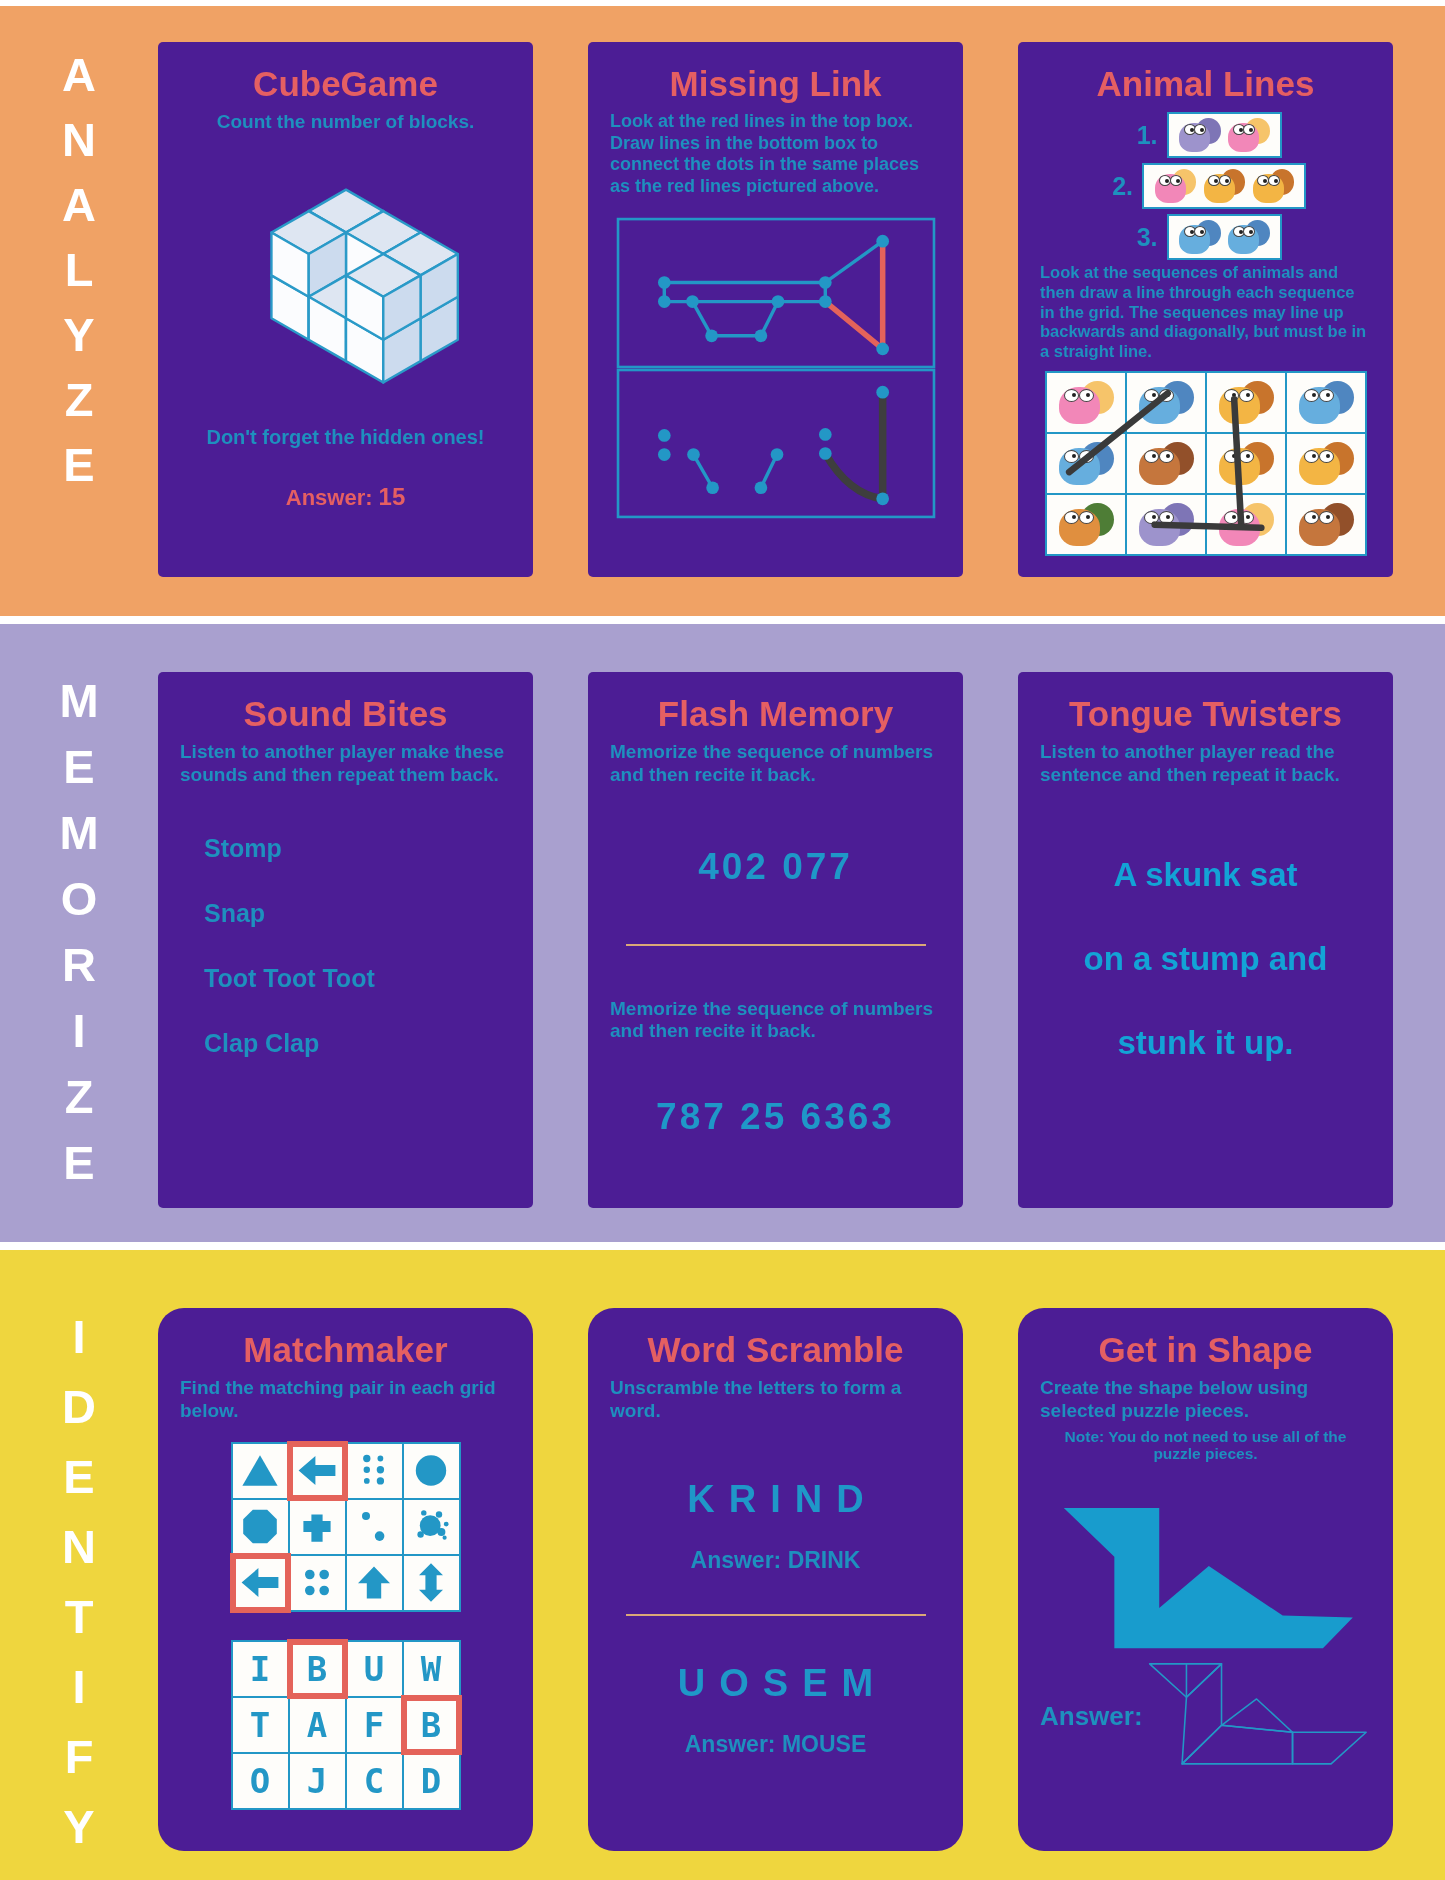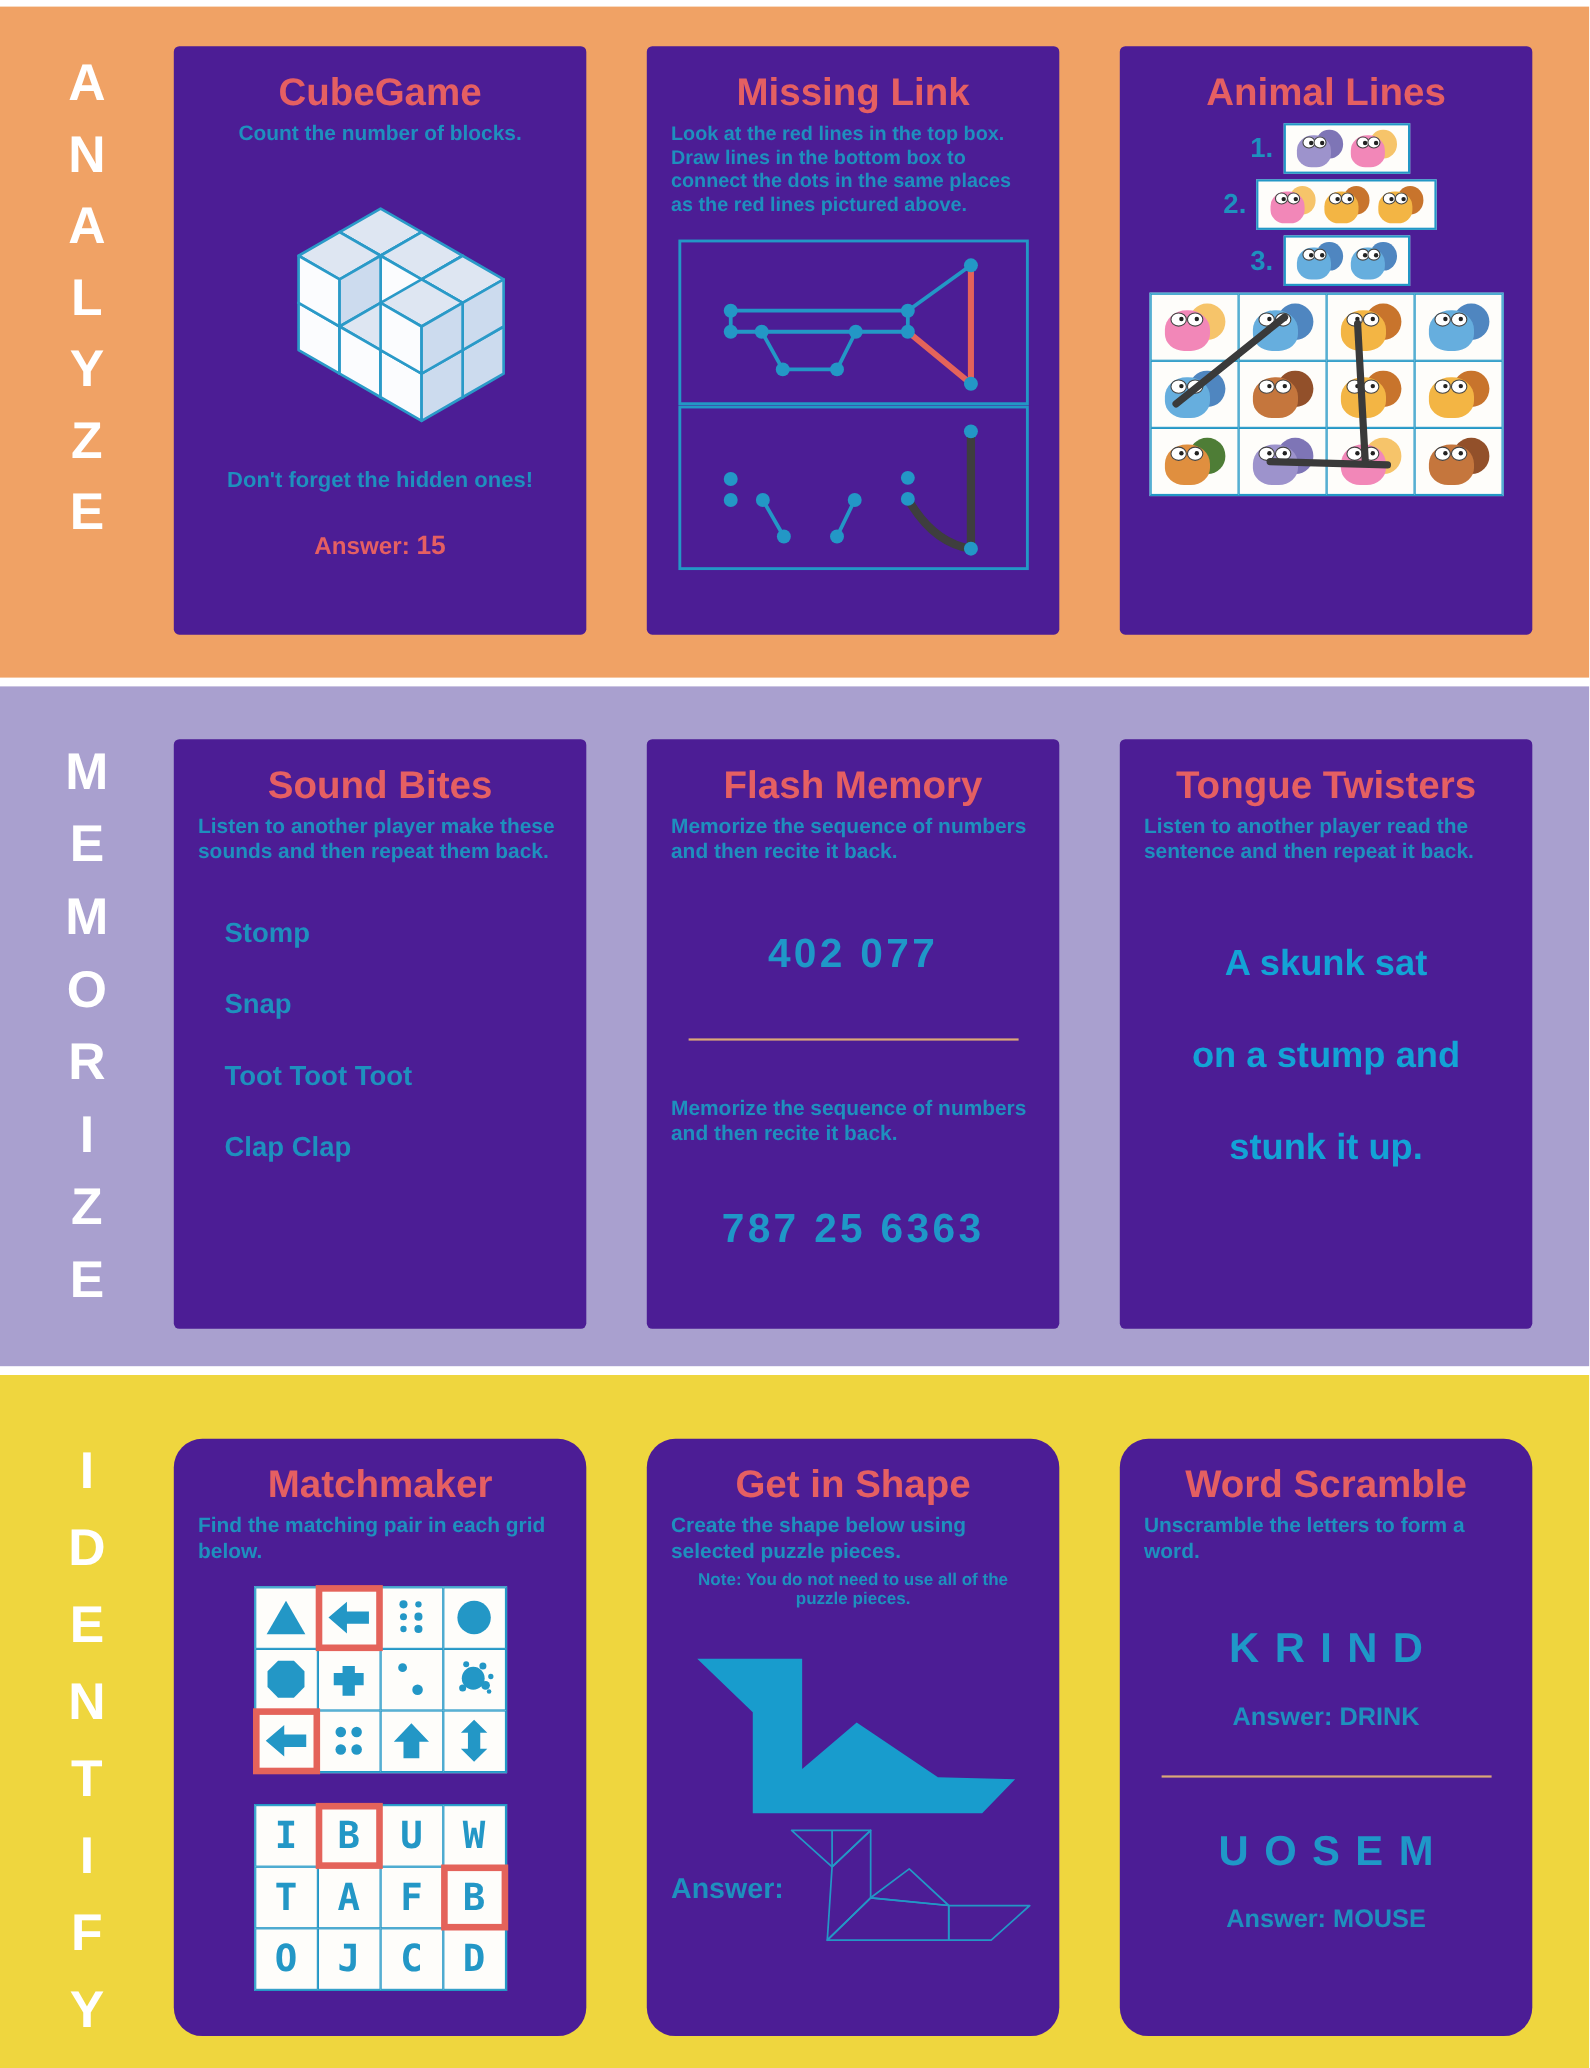--- a/index.html
+++ b/index.html
@@ -240,20 +240,21 @@
                 </div>
                 <div class="animal sm">
                   <span class="a-accent" style="background:#4f86c0"></span>
                   <span class="a-body" style="background:#66aede"></span>
                   <span class="a-eye e1"></span>
                   <span class="a-eye e2"></span>
                 </div>
               </div>
             </div>
           </div>
+        <p class="instr small">Look at the sequences of animals and then draw a line through each sequence in the grid. The sequences may line up backwards and diagonally, but must be in a straight line.</p>
         <div class="agrid-wrap">
           <div class="agrid" id="animal-grid">
               <div class="cell">
                 <div class="animal">
                   <span class="a-accent" style="background:#f6c46a"></span>
                   <span class="a-body" style="background:#f287b8"></span>
                   <span class="a-eye e1"></span>
                   <span class="a-eye e2"></span>
                 </div>
               </div>
@@ -491,20 +492,30 @@
             <div class="cell">W</div>
             <div class="cell">T</div>
             <div class="cell">A</div>
             <div class="cell">F</div>
             <div class="cell hl">B</div>
             <div class="cell">O</div>
             <div class="cell">J</div>
             <div class="cell">C</div>
             <div class="cell">D</div>
           </div>
+      </article>
+
+      <article class="card">
+        <h2>Word Scramble</h2>
+        <p class="instr">Unscramble the letters to form a word.</p>
+        <div class="puzzle">KRIND</div>
+        <div class="wanswer">Answer: DRINK</div>
+        <div class="hdiv ws-div"></div>
+        <div class="puzzle puzzle2">UOSEM</div>
+        <div class="wanswer">Answer: MOUSE</div>
       </article>
 
       <article class="card">
         <h2>Get in Shape</h2>
         <p class="instr">Create the shape below using selected puzzle pieces.</p>
         <p class="note">Note: You do not need to use all of the puzzle pieces.</p>
         <svg class="swan" viewBox="0 0 340 190" width="318" height="178">
           <polygon fill="#189ccd" points="18,33 120,33 120,140 173,95 252,148 327,150 295,183 72,183 72,85"></polygon>
         </svg>
         <div class="gis-answer">
@@ -513,25 +524,15 @@
             <polygon points="3,2 85,2 45,40"></polygon>
             <line x1="45" y1="2" x2="45" y2="40"></line>
             <polygon points="45,40 85,2 85,72 40,116"></polygon>
             <polygon points="85,72 125,42 166,80"></polygon>
             <polygon points="40,116 85,72 166,80 166,116"></polygon>
             <polygon points="166,80 250,80 210,116 166,116"></polygon>
           </svg>
         </div>
       </article>
 
-      <article class="card">
-        <h2>Word Scramble</h2>
-        <p class="instr">Unscramble the letters to form a word.</p>
-        <div class="puzzle">KRIND</div>
-        <div class="wanswer">Answer: DRINK</div>
-        <div class="hdiv ws-div"></div>
-        <div class="puzzle puzzle2">UOSEM</div>
-        <div class="wanswer">Answer: MOUSE</div>
-      </article>
-
     </div>
   </section>
 </div>
 
 </body></html>

